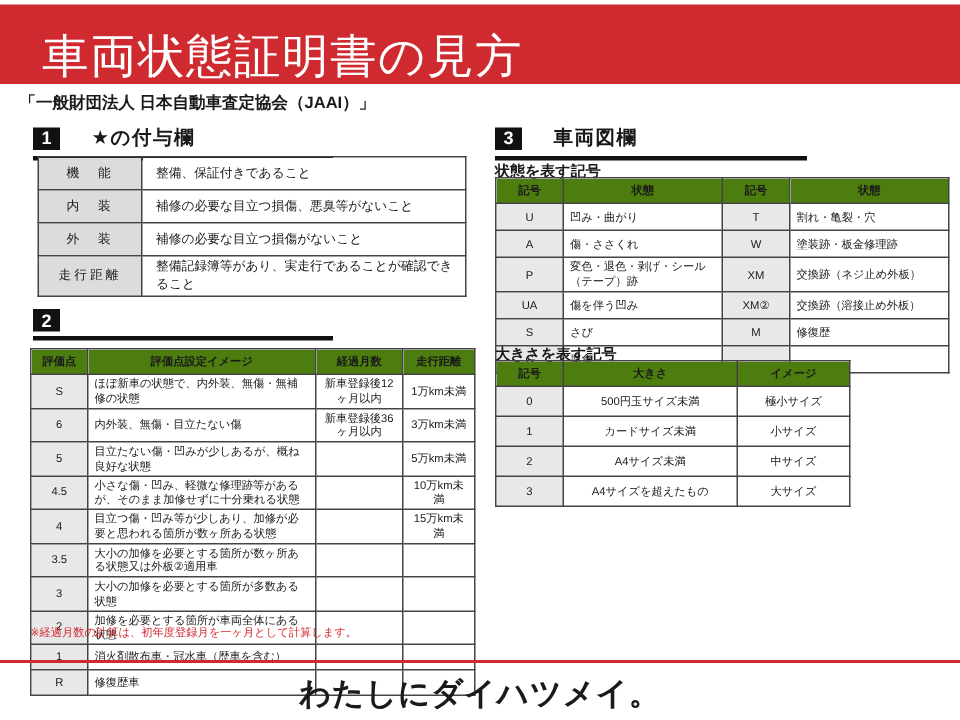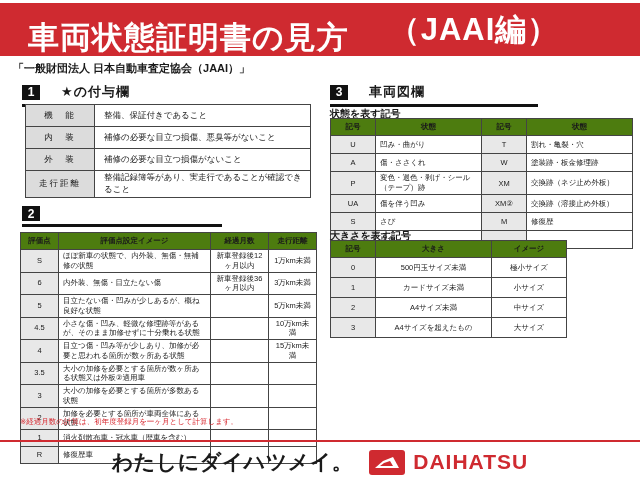--- a/index.html
+++ b/index.html
@@ -7,21 +7,21 @@
     width:640px;height:480px;position:relative;background:#ffffff;
     font-family:"Liberation Sans","DejaVu Sans",sans-serif;color:#1a1a1a;
     overflow:hidden;
   }
   
   .banner{
     position:absolute;top:3px;left:0;width:640px;height:53px;
     background:#cf2a30;display:flex;align-items:center;
   }
   .banner-title{
-    color:#fff;font-weight:bold;font-size:31px;margin-left:28px;letter-spacing:1px;margin-top:17px;
+    color:#fff;font-weight:normal;font-size:31px;margin-left:28px;letter-spacing:1px;margin-top:17px;
   }
   .banner-edition{
     color:#fff;font-weight:bold;font-size:31px;margin-left:40px;letter-spacing:1px;
   }
   .subtitle{
     position:absolute;top:61px;left:13px;font-size:11px;font-weight:bold;color:#1a1a1a;
   }
   
   .sec-head{
     position:absolute;display:flex;align-items:center;gap:6px;
@@ -72,21 +72,20 @@
   }
   .slogan{font-size:21px;font-weight:bold;color:#1a1a1a;letter-spacing:0.5px;}
   .brandwrap{display:flex;align-items:center;gap:8px;}
   .brand-text{font-size:21px;font-weight:bold;color:#cf2a30;letter-spacing:1px;}
 </style>
 </head>
 <body>
 
 <div class="banner">
   <span class="banner-title">車両状態証明書の見方</span>
-  <span class="banner-edition">（JAAI編）</span>
 </div>
 <div class="subtitle">「一般財団法人 日本自動車査定協会（JAAI）」</div>
 
 <div class="sec-head" style="left:22px;top:83px;width:200px;">
   <span class="sec-badge">1</span>
   <span class="sec-title">★の付与欄</span>
 </div>
 <table class="t1">
   <tbody>
       <tr>
@@ -288,21 +287,13 @@
 </table>
 
 <div class="notes">
   <div>※経過月数の計算は、初年度登録月を一ヶ月として計算します。</div>
 </div>
 
 <div class="divider"></div>
 
 <div class="footer">
   <span class="slogan">わたしにダイハツメイ。</span>
-  <span class="brandwrap">
-    <svg width="36" height="25" viewBox="0 0 36 25">
-      <rect x="0" y="0" width="36" height="25" rx="3" fill="#cf2a30"></rect>
-      <polygon points="6,18 30,18 24,7 14,11" fill="#ffffff"></polygon>
-      <polygon points="11,16 24,16 21,11 15,13" fill="#cf2a30"></polygon>
-    </svg>
-    <span class="brand-text">DAIHATSU</span>
-  </span>
 </div>
 
 </body></html>

